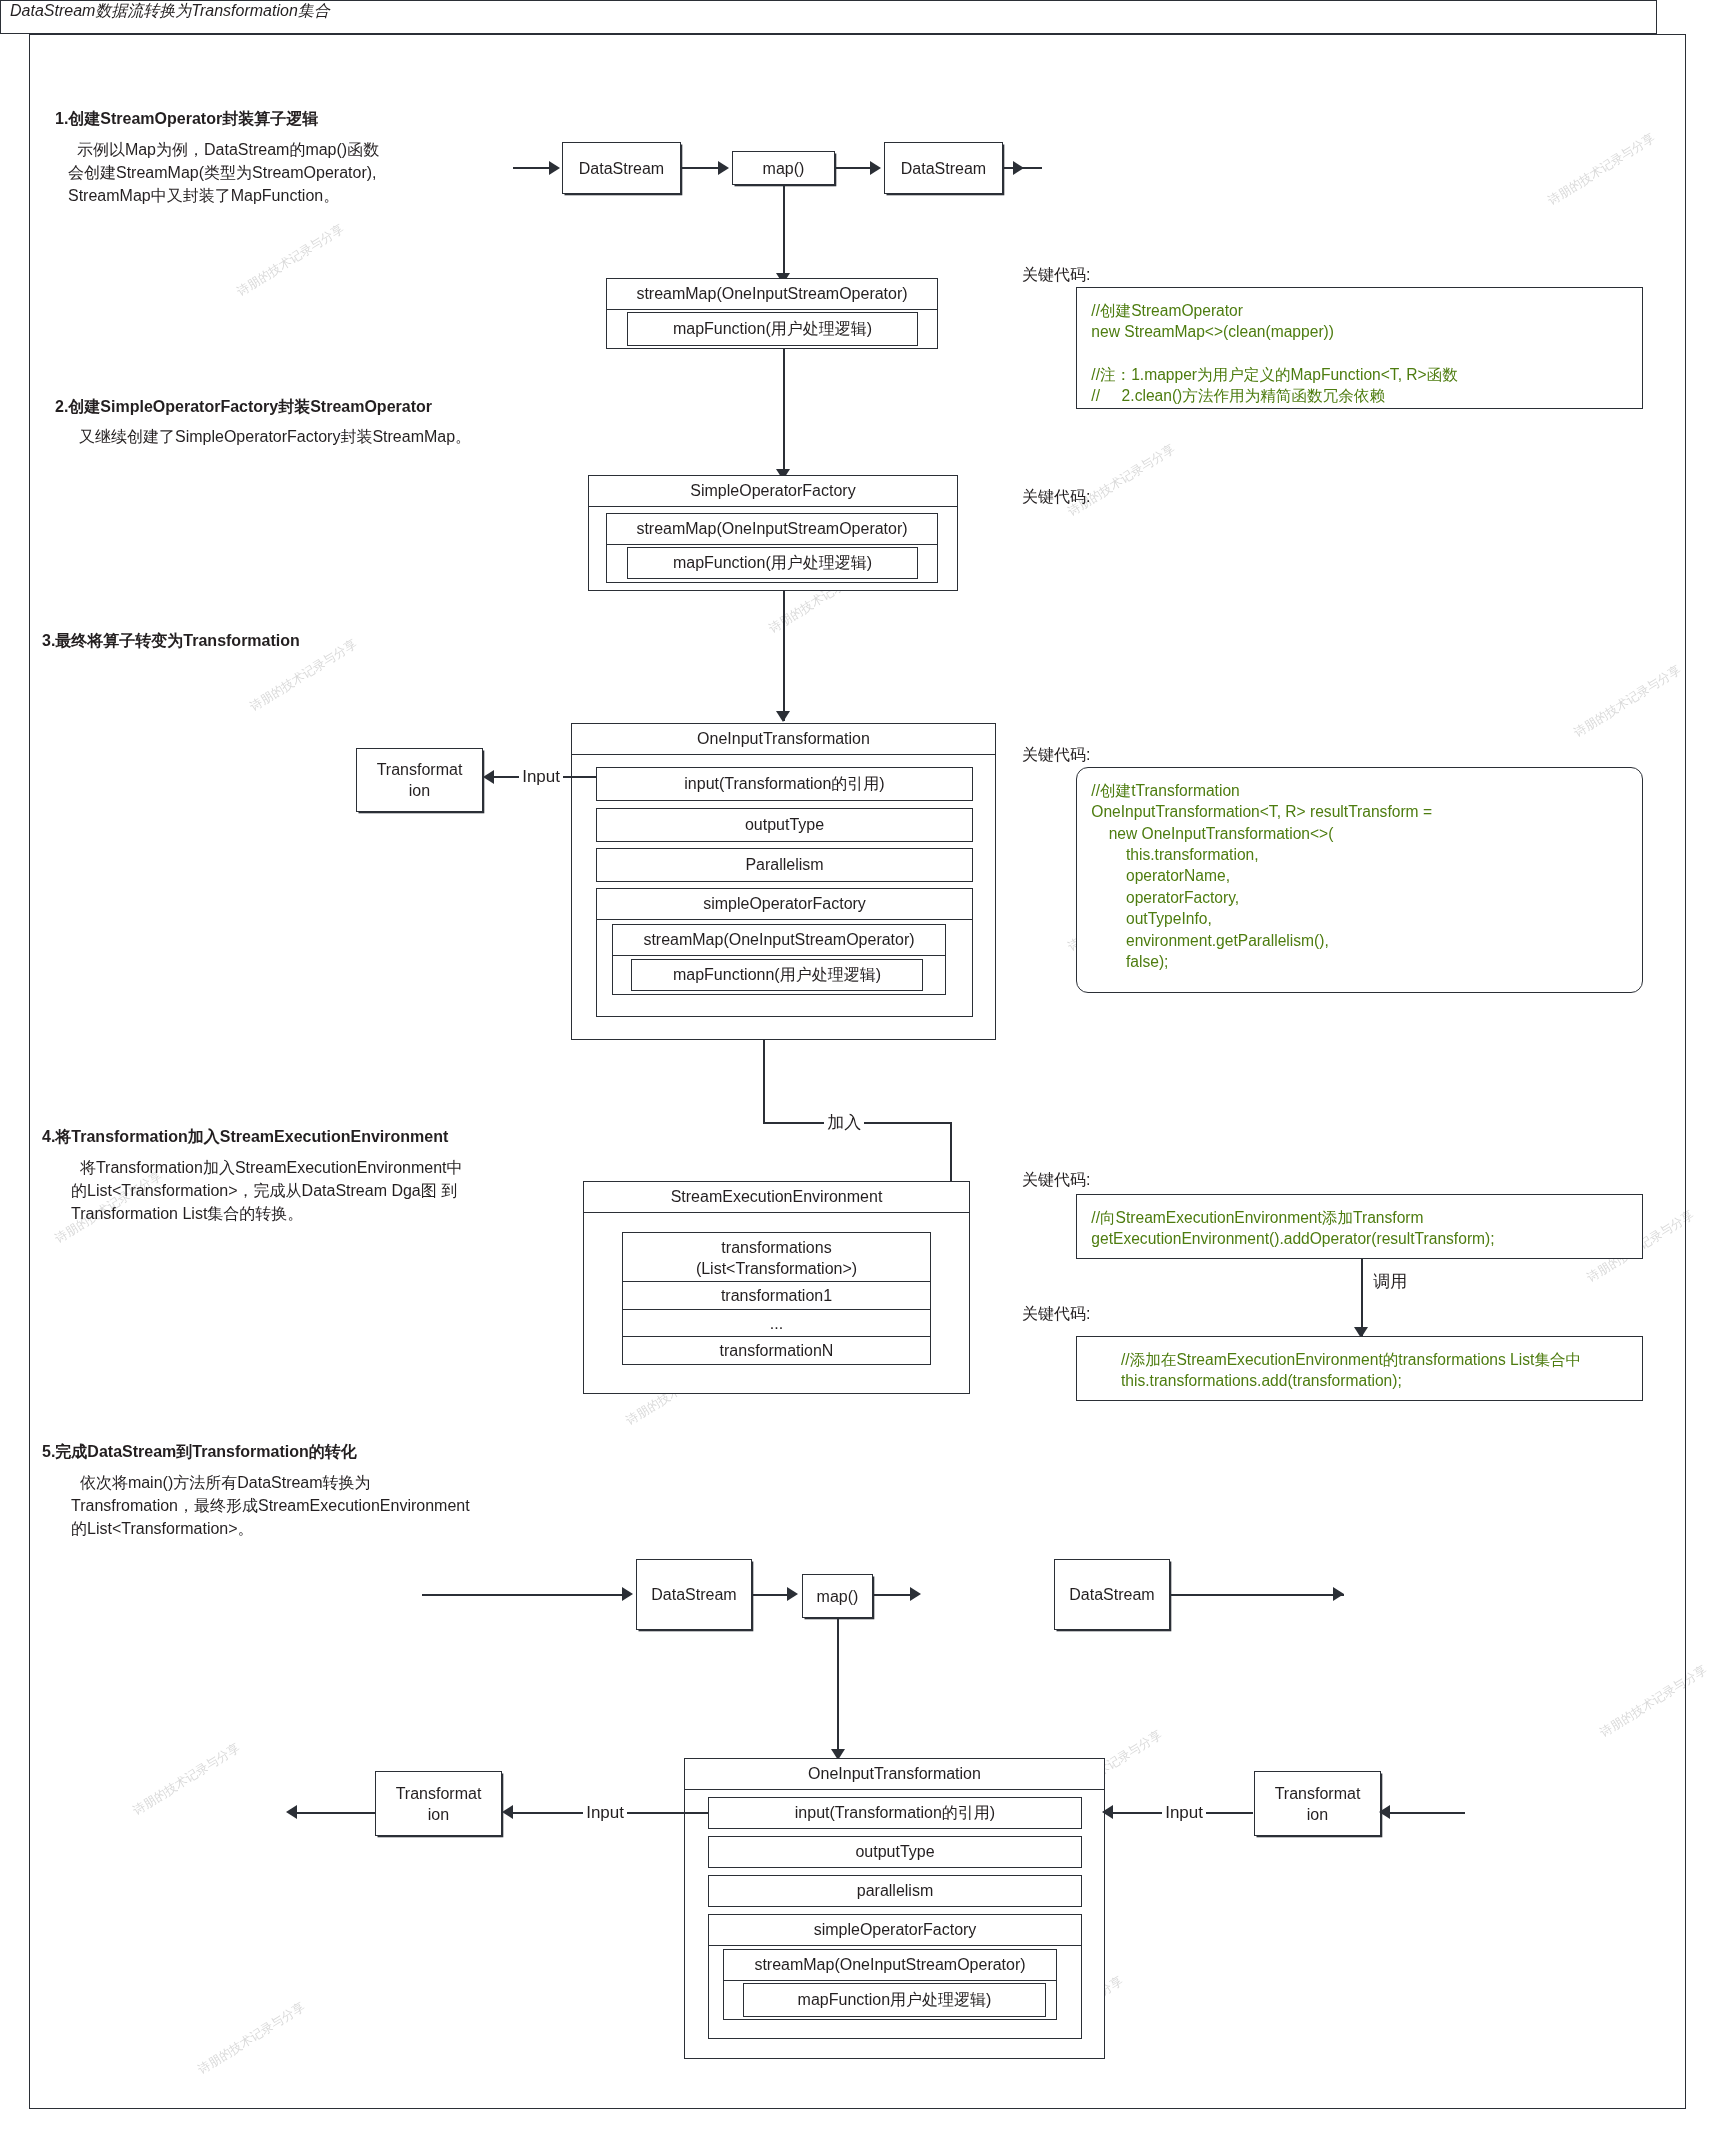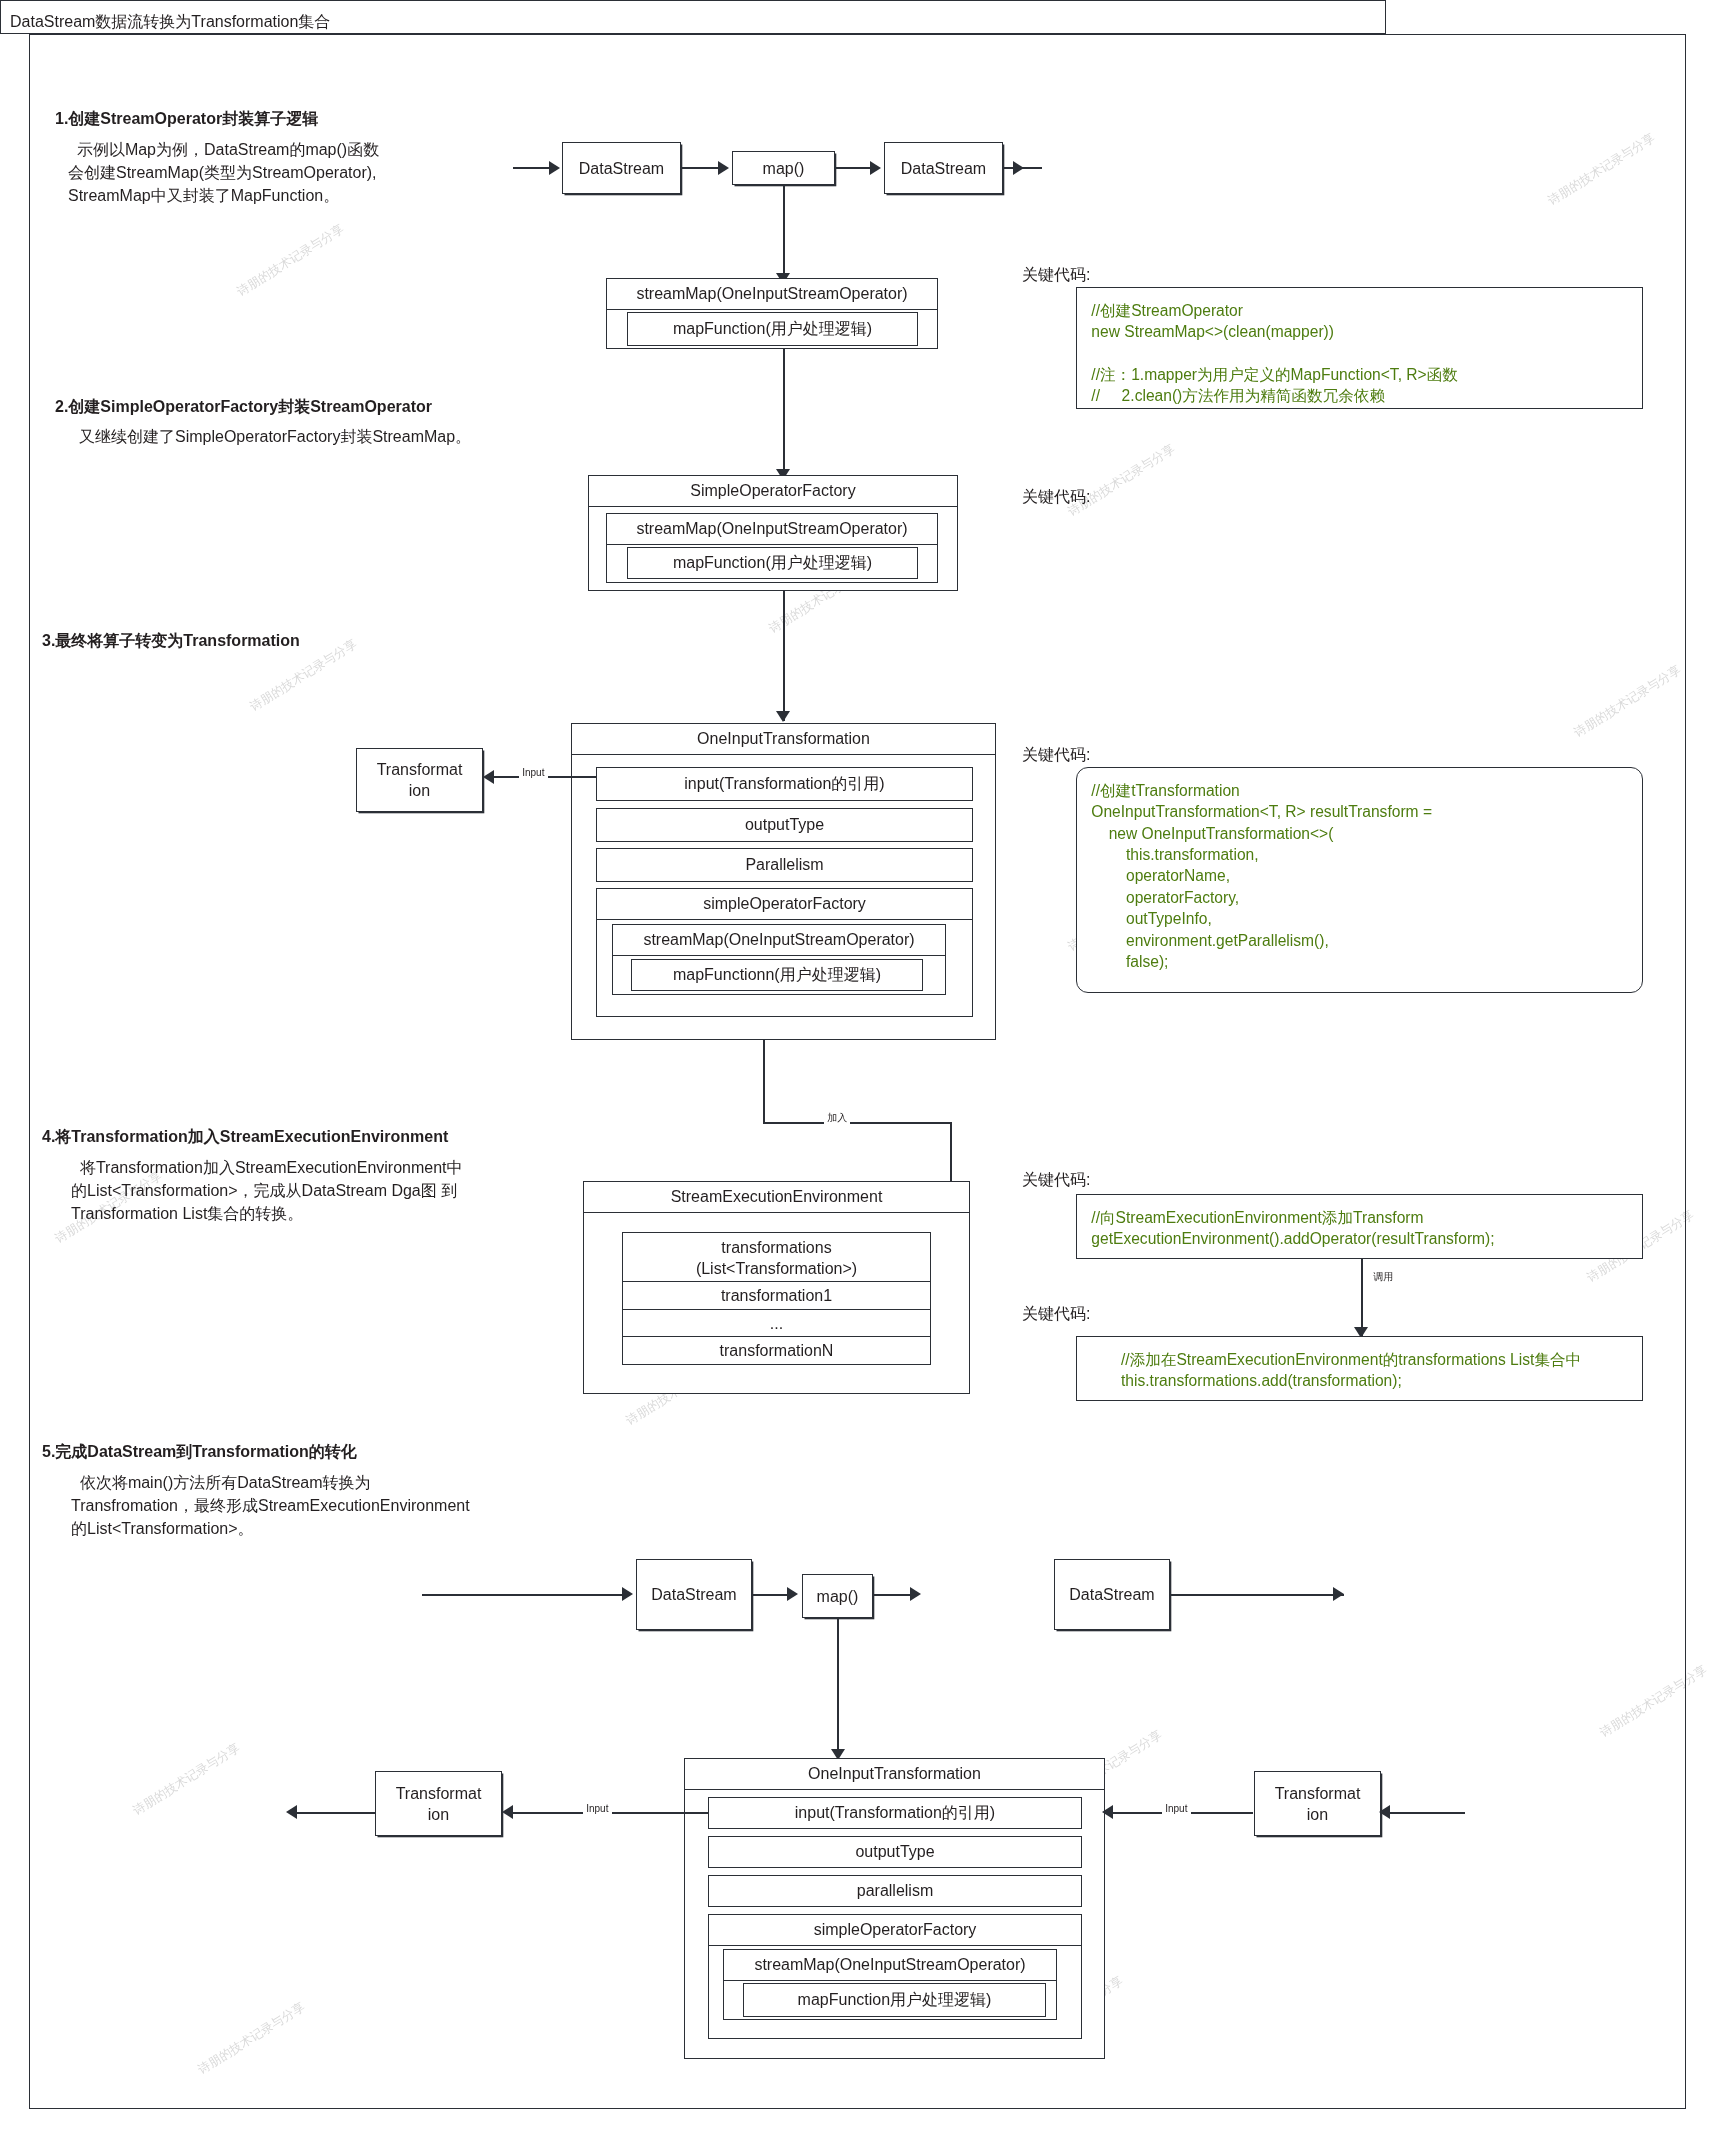--- a/index.html
+++ b/index.html
@@ -13,23 +13,23 @@
   
   #page { position: absolute; left: 0; top: 0; width: 1714px; height: 2151px; }
 
   .frame {
     position: absolute;
     border: 1.9px solid #2b2f36;
     background: transparent;
   }
   #outer-frame { left: 28.6px; top: 34px; width: 1657px; height: 2075px; }
   #title-bar {
-    left: 28.6px; top: 34px; width: 1386px; height: 34px;
+    left: 28.6px; top: 34px; width: 1657px; height: 34px;
     border: 1.9px solid #2b2f36;
-    display: flex; align-items: flex-end;
+    display: flex; align-items: flex-start; font-style: italic;
   }
   #title-bar .t {
     padding-left: 9px;
     font-size: 16px;
     letter-spacing: 0px;
     white-space: nowrap;
     color: #231f20;
   }
 
   .sec-title {
@@ -123,21 +123,21 @@
   .arrow-d {
     position: absolute;
     width: 0; height: 0;
     border-left: 7.1px solid transparent;
     border-right: 7.1px solid transparent;
     border-top: 11.7px solid #2b2f36;
   }
   .edge-label {
     position: absolute;
     background: #fff;
-    font-size: 10px;
+    font-size: 17px;
     padding: 0 3.2px;
     color: #231f20;
     white-space: nowrap;
   }
 
   
   .wm {
     position: absolute;
     color: rgba(130,130,130,0.30);
     font-size: 12.3px;

